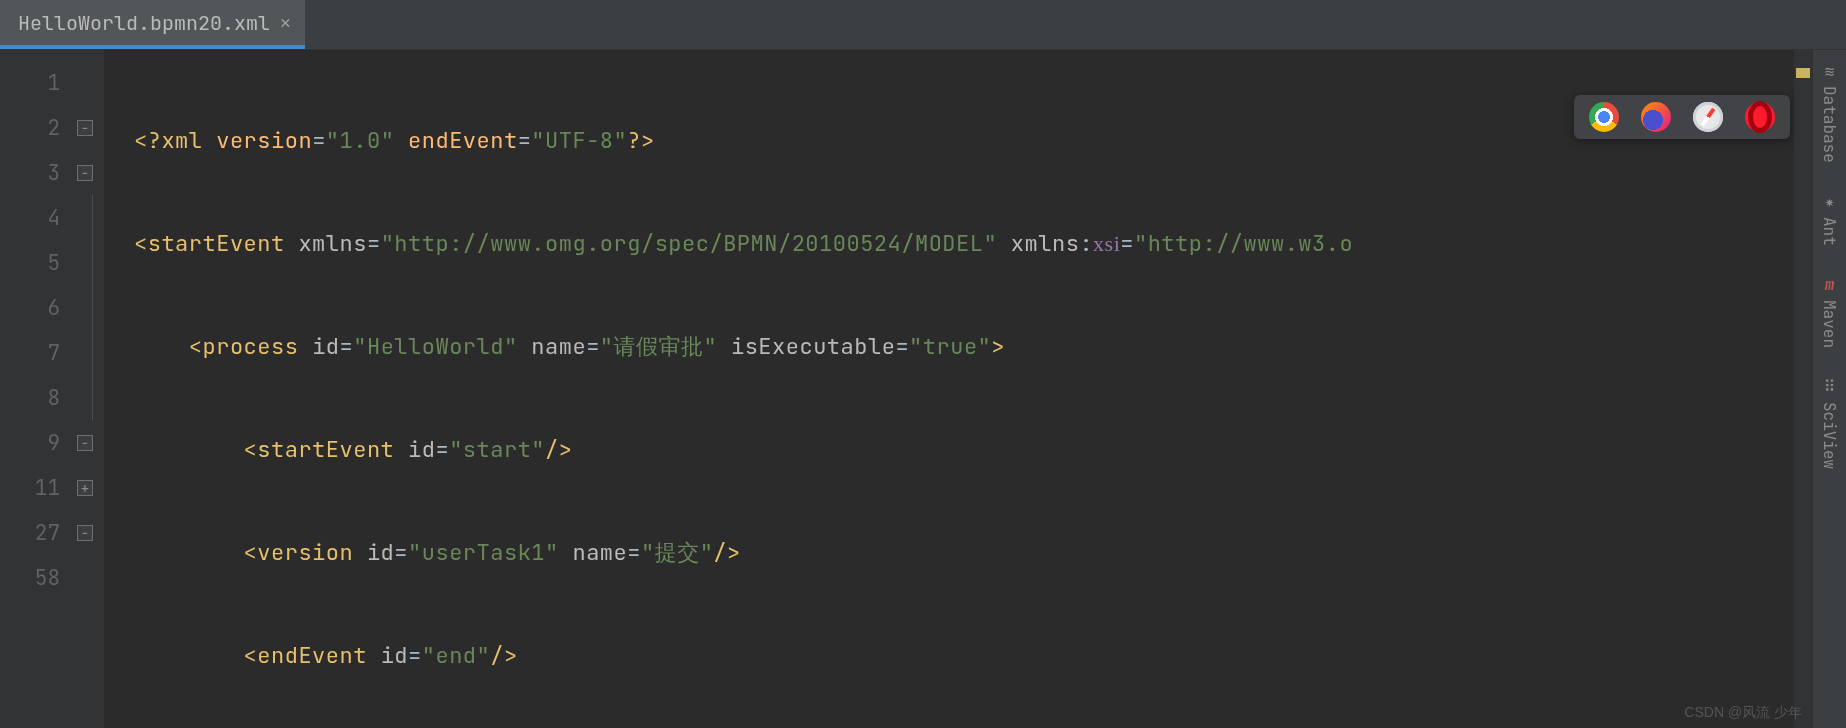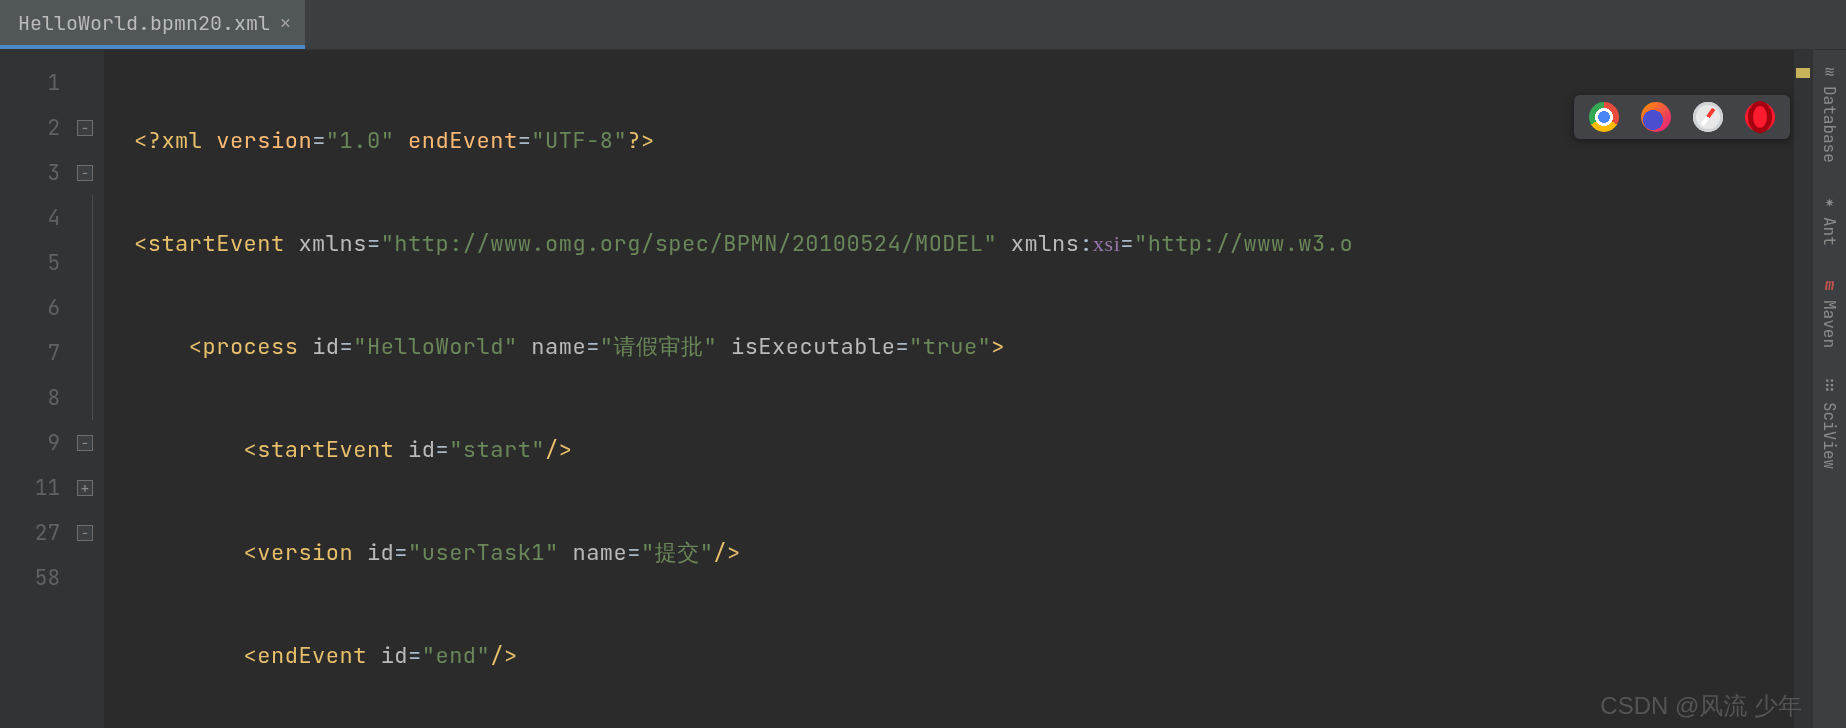--- a/index.html
+++ b/index.html
@@ -84,21 +84,21 @@
     background:
       radial-gradient(circle at 50% 50%, #4986f5 0 6px, #fff 6px 9px, transparent 9px),
       conic-gradient(#e74c3c 0 120deg, #fbbc05 120deg 240deg, #34a853 240deg 360deg);
   }
   .firefox { background: radial-gradient(circle at 40% 60%, #4a4fcf 0 10px, transparent 10px), linear-gradient(135deg,#ff9500,#e31587); border-radius:50%; width:30px; height:30px; }
   .safari { background:#e8e8e8; border-radius:50%; width:30px; height:30px; position:relative; box-shadow:inset 0 0 0 3px #cfd3d6; }
   .safari::after { content:""; position:absolute; left:50%; top:50%; width:4px; height:20px; background:linear-gradient(#ff3b30 50%, #fff 50%); transform:translate(-50%,-50%) rotate(35deg); }
   .opera { background:#ff1b2d; border-radius:50%; width:30px; height:30px; position:relative; }
   .opera::after{content:""; position:absolute; left:50%; top:50%; width:14px; height:22px; border:5px solid #a50010; border-radius:50%; transform:translate(-50%,-50%);}
   .watermark {
-    position:absolute; right:44px; bottom:6px; color:#707070; font-size:24px; font-family: sans-serif; opacity:.6;
+    position:absolute; right:44px; bottom:6px; color:#707070; font-size:14px; font-family: sans-serif; opacity:.6;
   }
 </style>
 </head>
 <body>
 
 <div class="tab-bar">
   <div class="tab">
     <span>HelloWorld.bpmn20.xml</span>
     <span class="close">✕</span>
   </div>

